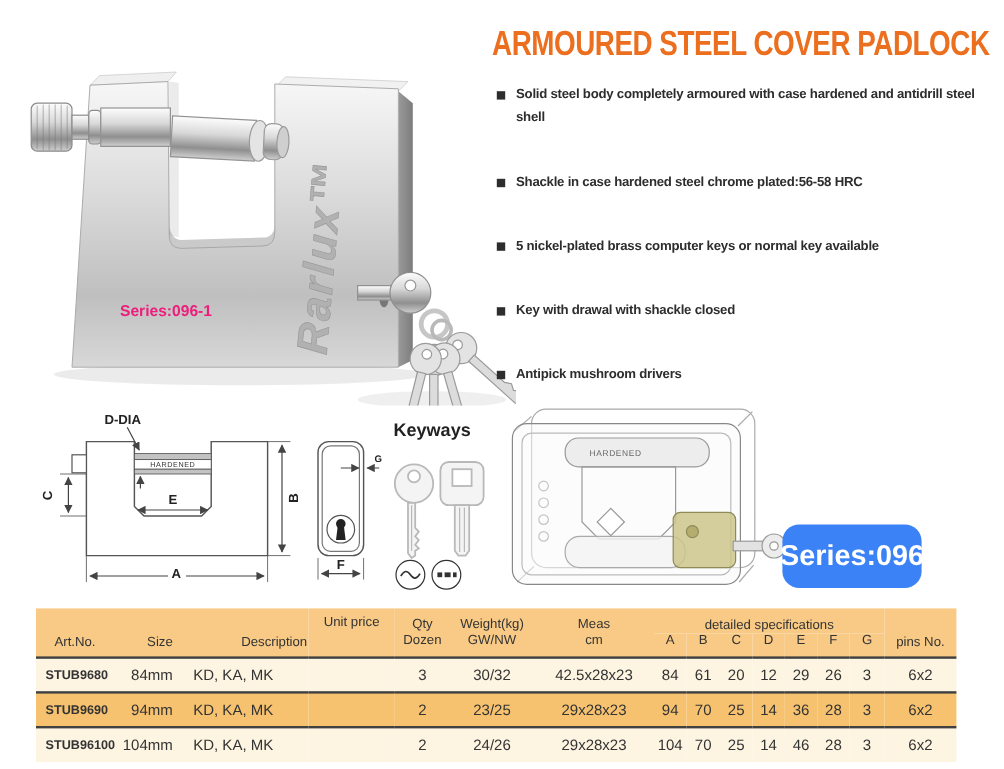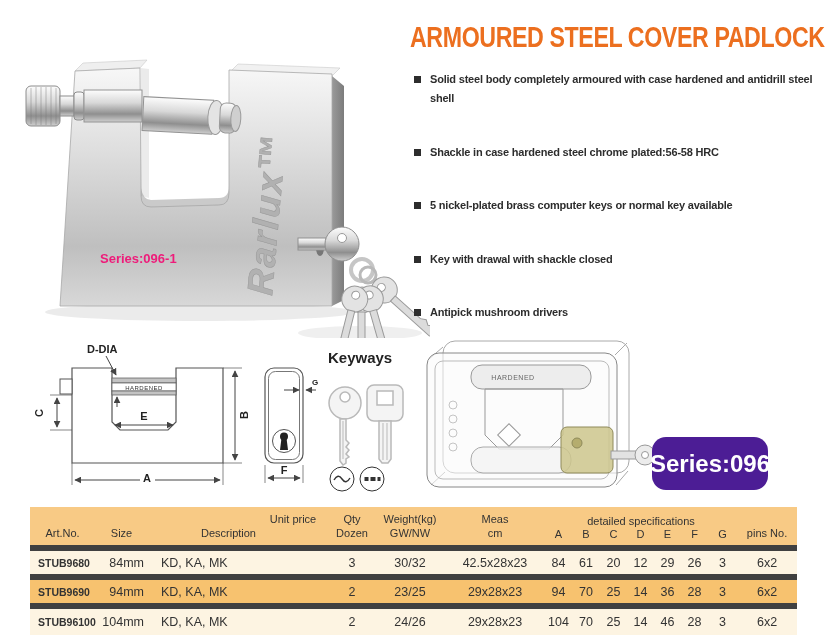--- a/index.html
+++ b/index.html
@@ -18,40 +18,40 @@
   
   .photo-svg { position:absolute; left:10px; top:38px; }
   .series1-label { position:absolute; left:100px; top:251px; font-size:13px; font-weight:bold; color:#EE1C7A; }
 
   
   .diagram-front { position:absolute; left:30px;  top:333px; }
   .diagram-side  { position:absolute; left:252px; top:333px; }
   .keyways-svg   { position:absolute; left:320px; top:333px; }
   .diagram-iso   { position:absolute; left:413px; top:335px; }
   .series-badge { position:absolute; left:652px; top:437px; width:116px; height:53px;
-                  background:#4c1d95; border-radius:14px; display:flex; align-items:center;
+                  background:#3b82f6; border-radius:14px; display:flex; align-items:center;
                   justify-content:center; color:#fff; font-size:24px; font-weight:bold; }
 
   
   .spec-table { position:absolute; left:30px; top:507px; width:767px; border-collapse:collapse;
                 table-layout:fixed; font-size:12.5px; color:#333; }
   .spec-table th { background:#F8CA85; font-weight:normal; font-size:11px; }
   .spec-table thead tr.h1 { height:21px; }
   .spec-table thead tr.h2 { height:20px; }
   .vb { vertical-align:bottom; padding-bottom:6px; }
   .vt { vertical-align:top; padding-top:6px; }
   .h-2l { vertical-align:middle; }
   .h-2l span { display:block; line-height:14px; text-align:center; }
   .h-specs { vertical-align:bottom; text-align:center; padding-bottom:1px; }
   .h-letters th { vertical-align:top; text-align:center; padding-top:0; }
   .h-art { text-align:center; }
-  .h-size { text-align:center; padding-left:4px; }
+  .h-size { text-align:right; padding-left:4px; }
   .h-desc { text-align:right; padding-left:16px; }
   .h-unit, .h-pins { text-align:center; }
-  .spec-table tbody tr { height:29px; border-top:6px solid #404040; }
+  .spec-table tbody tr { height:29px; border-top:2px solid #404040; }
   .spec-table tbody tr.cream { background:#FDF4E2; }
   .spec-table tbody tr.orange { background:#F7C26F; }
   .td-art { font-size:10.5px; font-weight:bold; text-align:left; padding-left:8px; }
   .td-size { text-align:right; padding-left:2px;margin-top:28px; }
   .td-desc { text-align:left; padding-left:16px; }
   .td-c { text-align:center; }
 </style>
 </head>
 <body>
 

